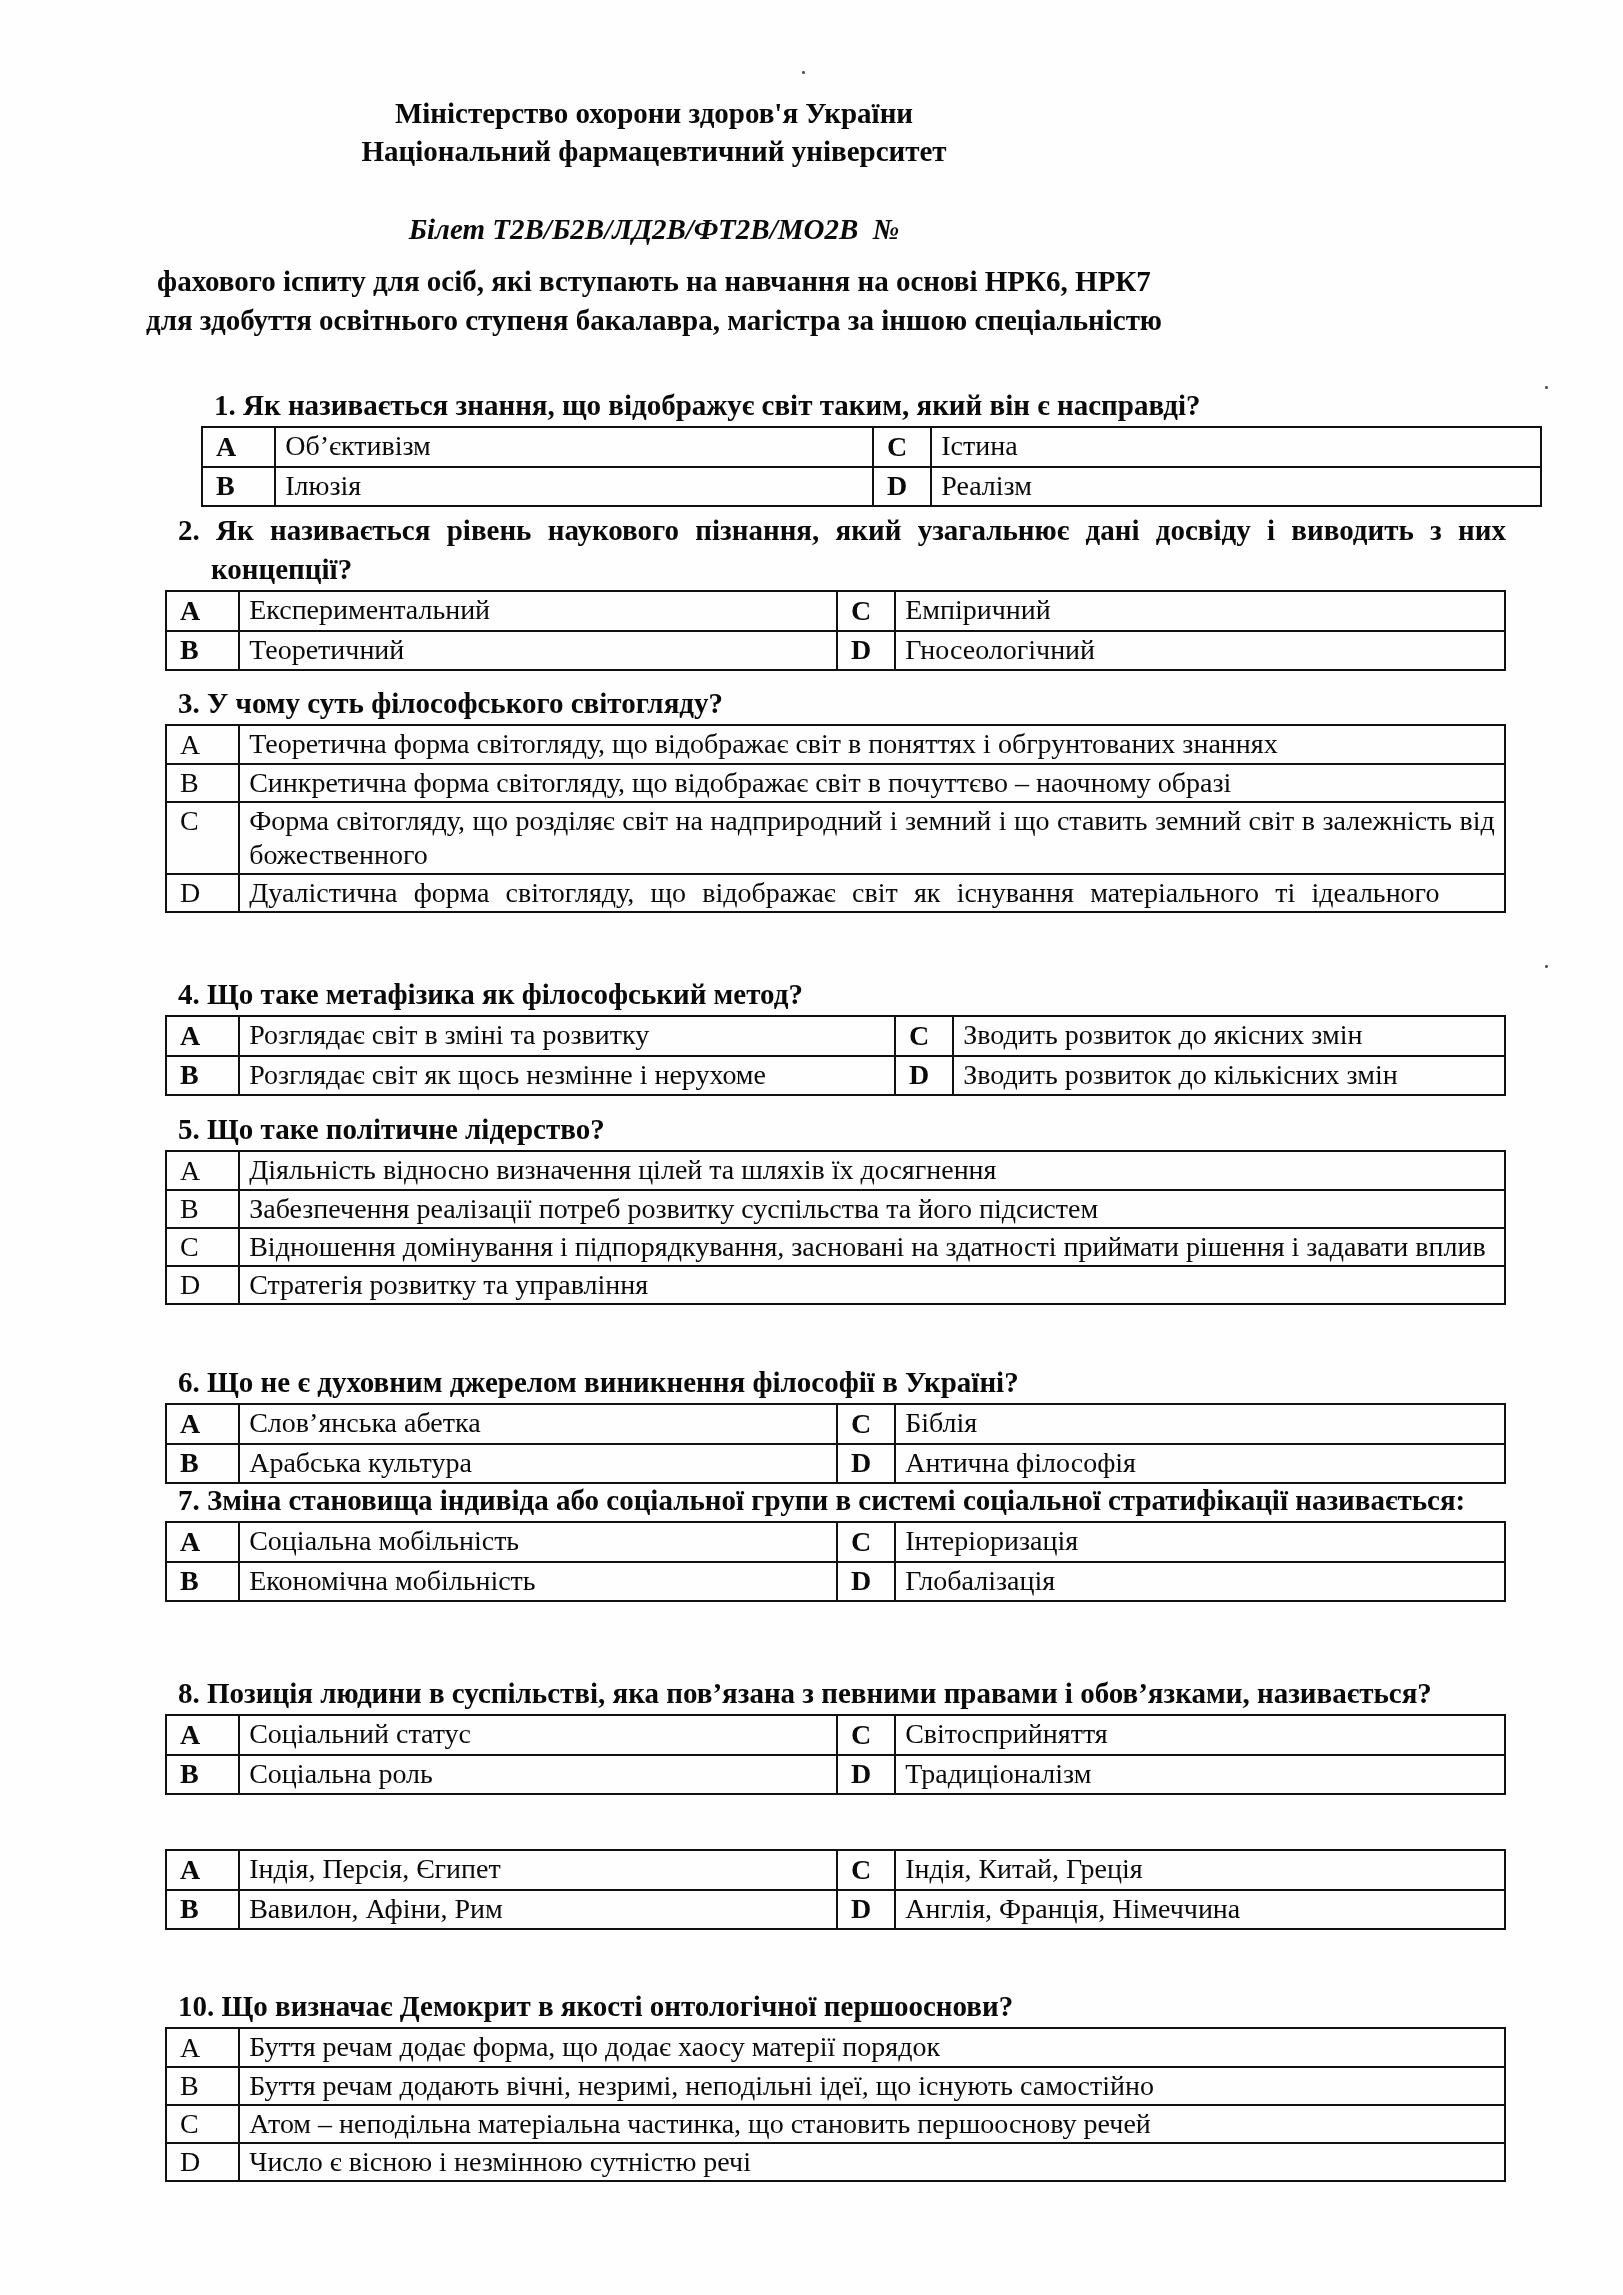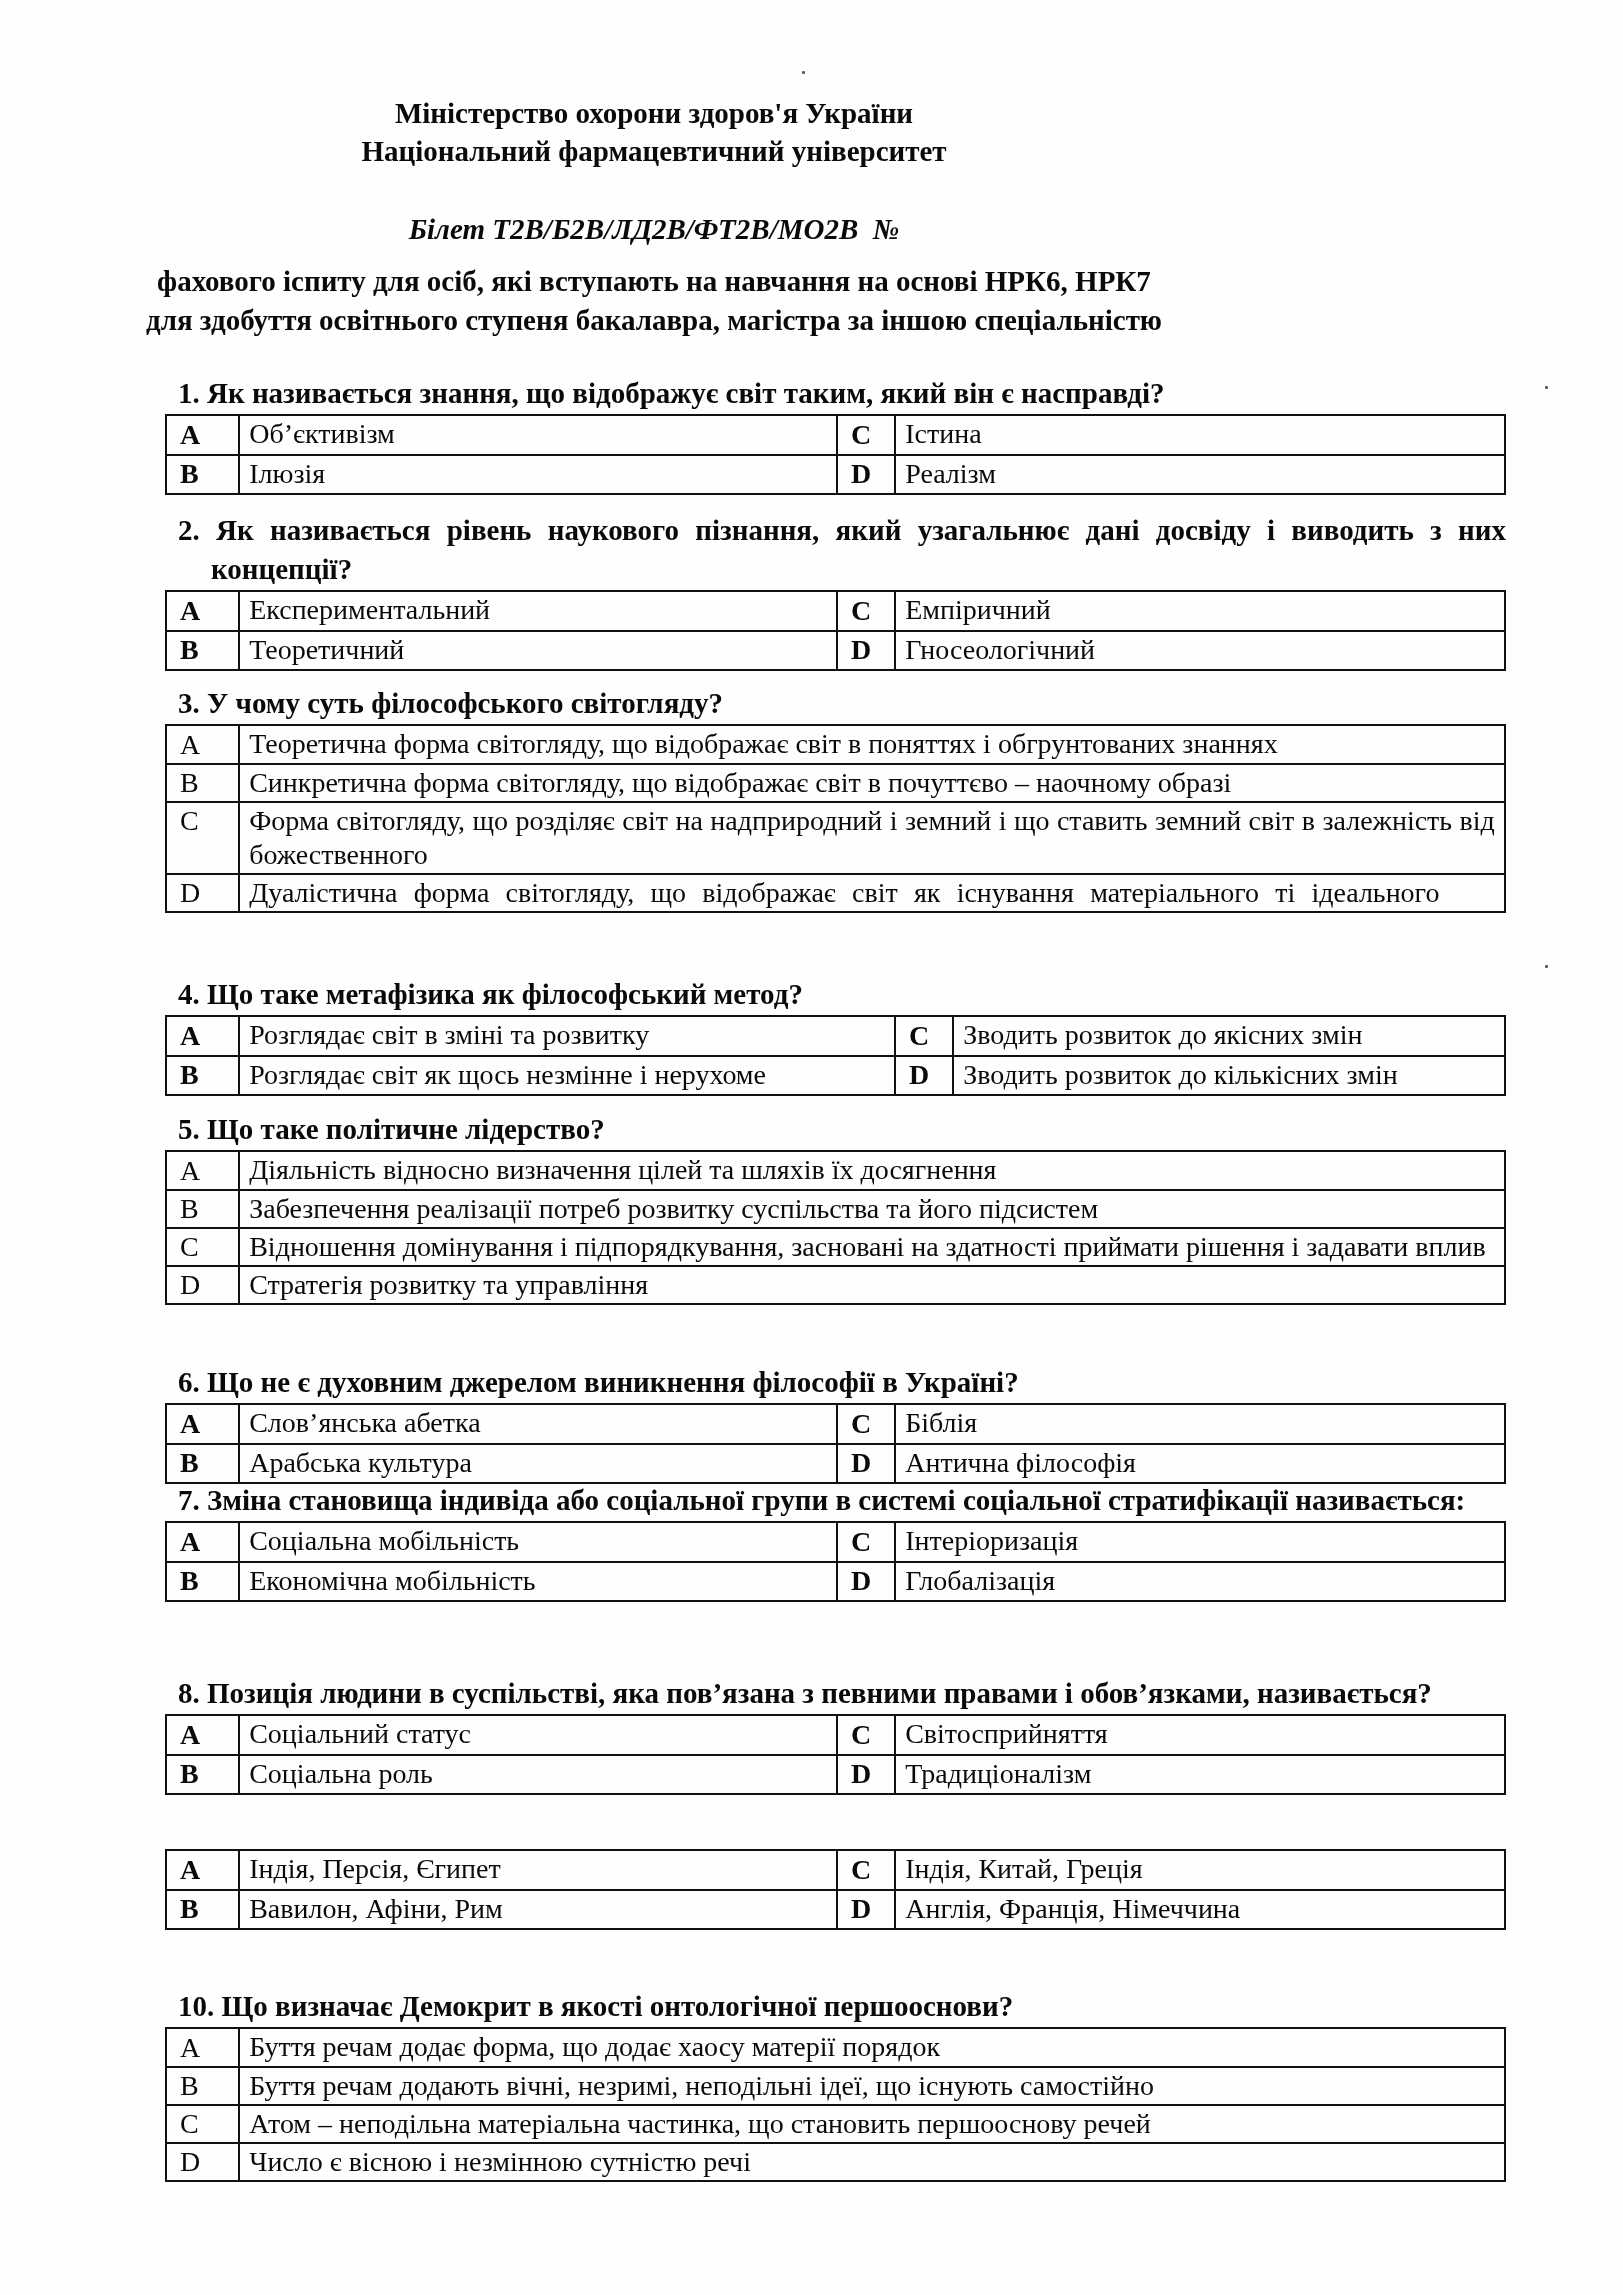--- a/index.html
+++ b/index.html
@@ -39,21 +39,21 @@
 </style>
 </head>
 <body>
 
 <div class="hdr" style="top:95px;">Міністерство охорони здоров'я України</div>
 <div class="hdr" style="top:133px;">Національний фармацевтичний університет</div>
 <div class="hdr" style="top:211px; white-space:pre;font-style:italic;">Білет Т2В/Б2В/ЛД2В/ФТ2В/МО2В  №</div>
 <div class="hdr" style="top:263px;">фахового іспиту для осіб, які вступають на навчання на основі НРК6, НРК7</div>
 <div class="hdr" style="top:302px;">для здобуття освітнього ступеня бакалавра, магістра за іншою спеціальністю</div>
 
-<div class="q" style="top:374px;">
+<div class="q" style="top:386px;margin-left:36px;">
   <div class="q-title"><span>1.</span> <span>Як називається знання, що відображує світ таким, який він є насправді?</span></div>
   <table>
     <colgroup>
         <col style="width:73px">
         <col style="width:598px">
         <col style="width:58px">
         <col>
       </colgroup>
     <tbody>
         <tr class="r2">

